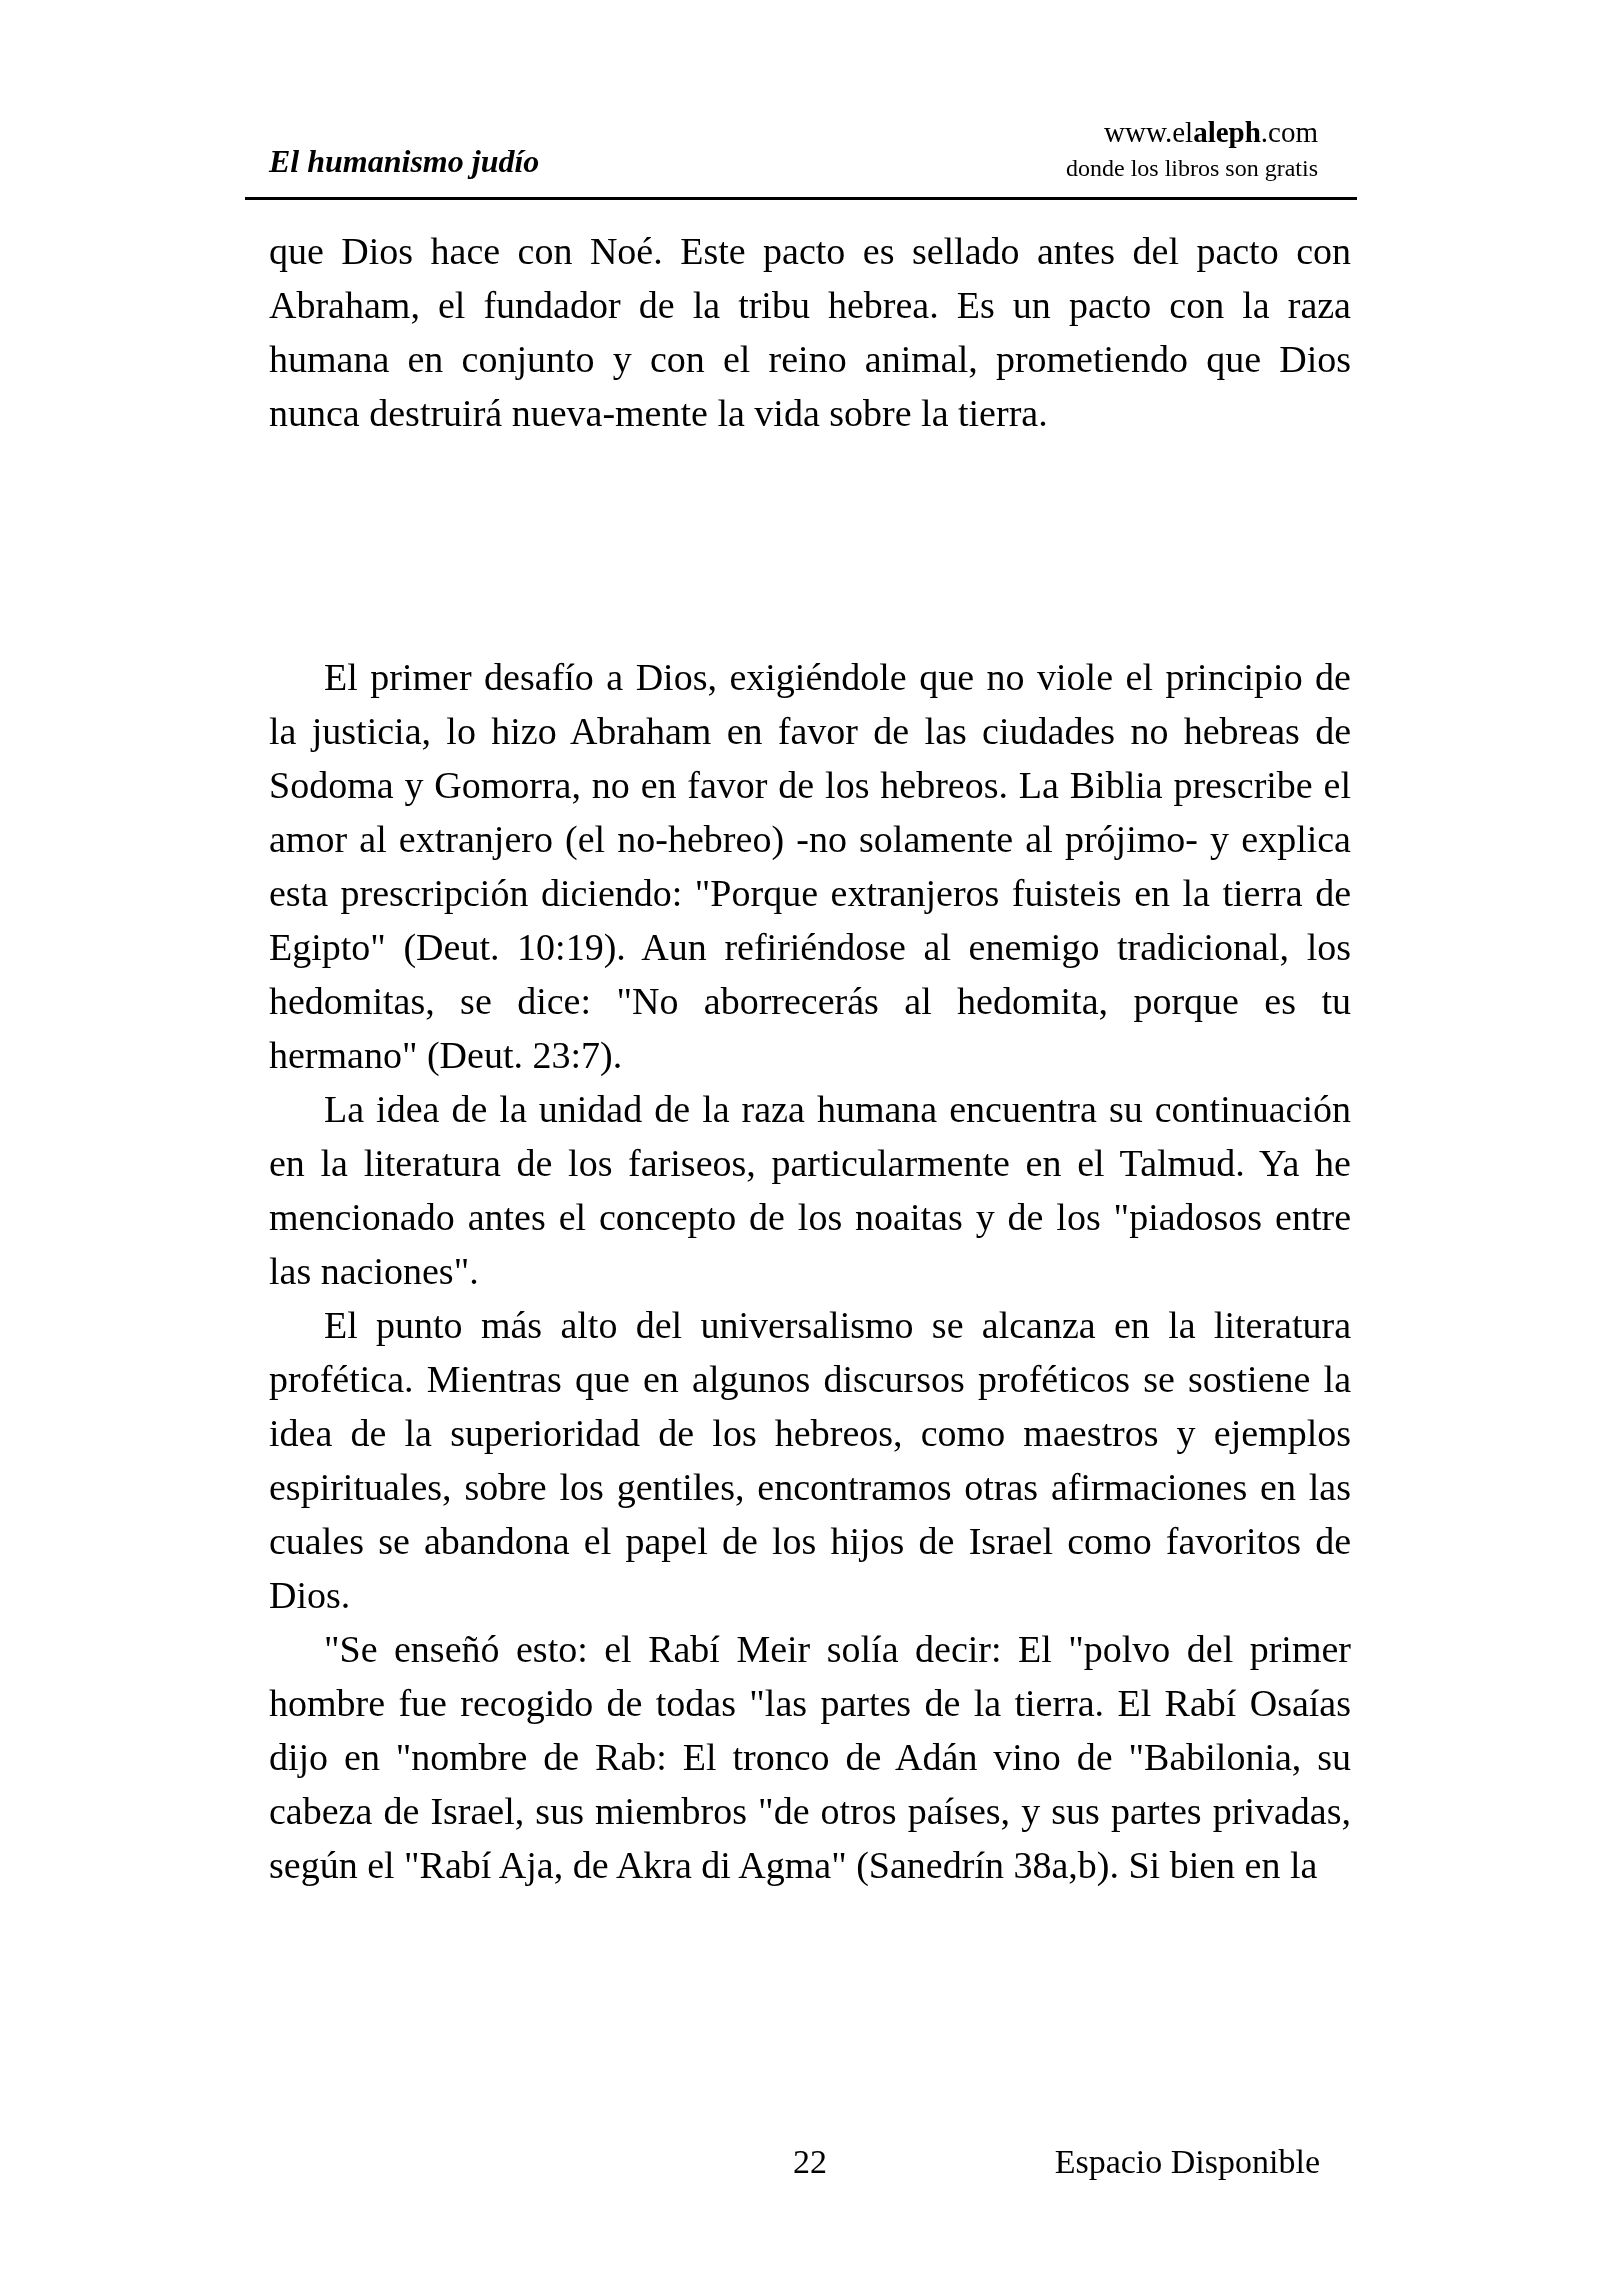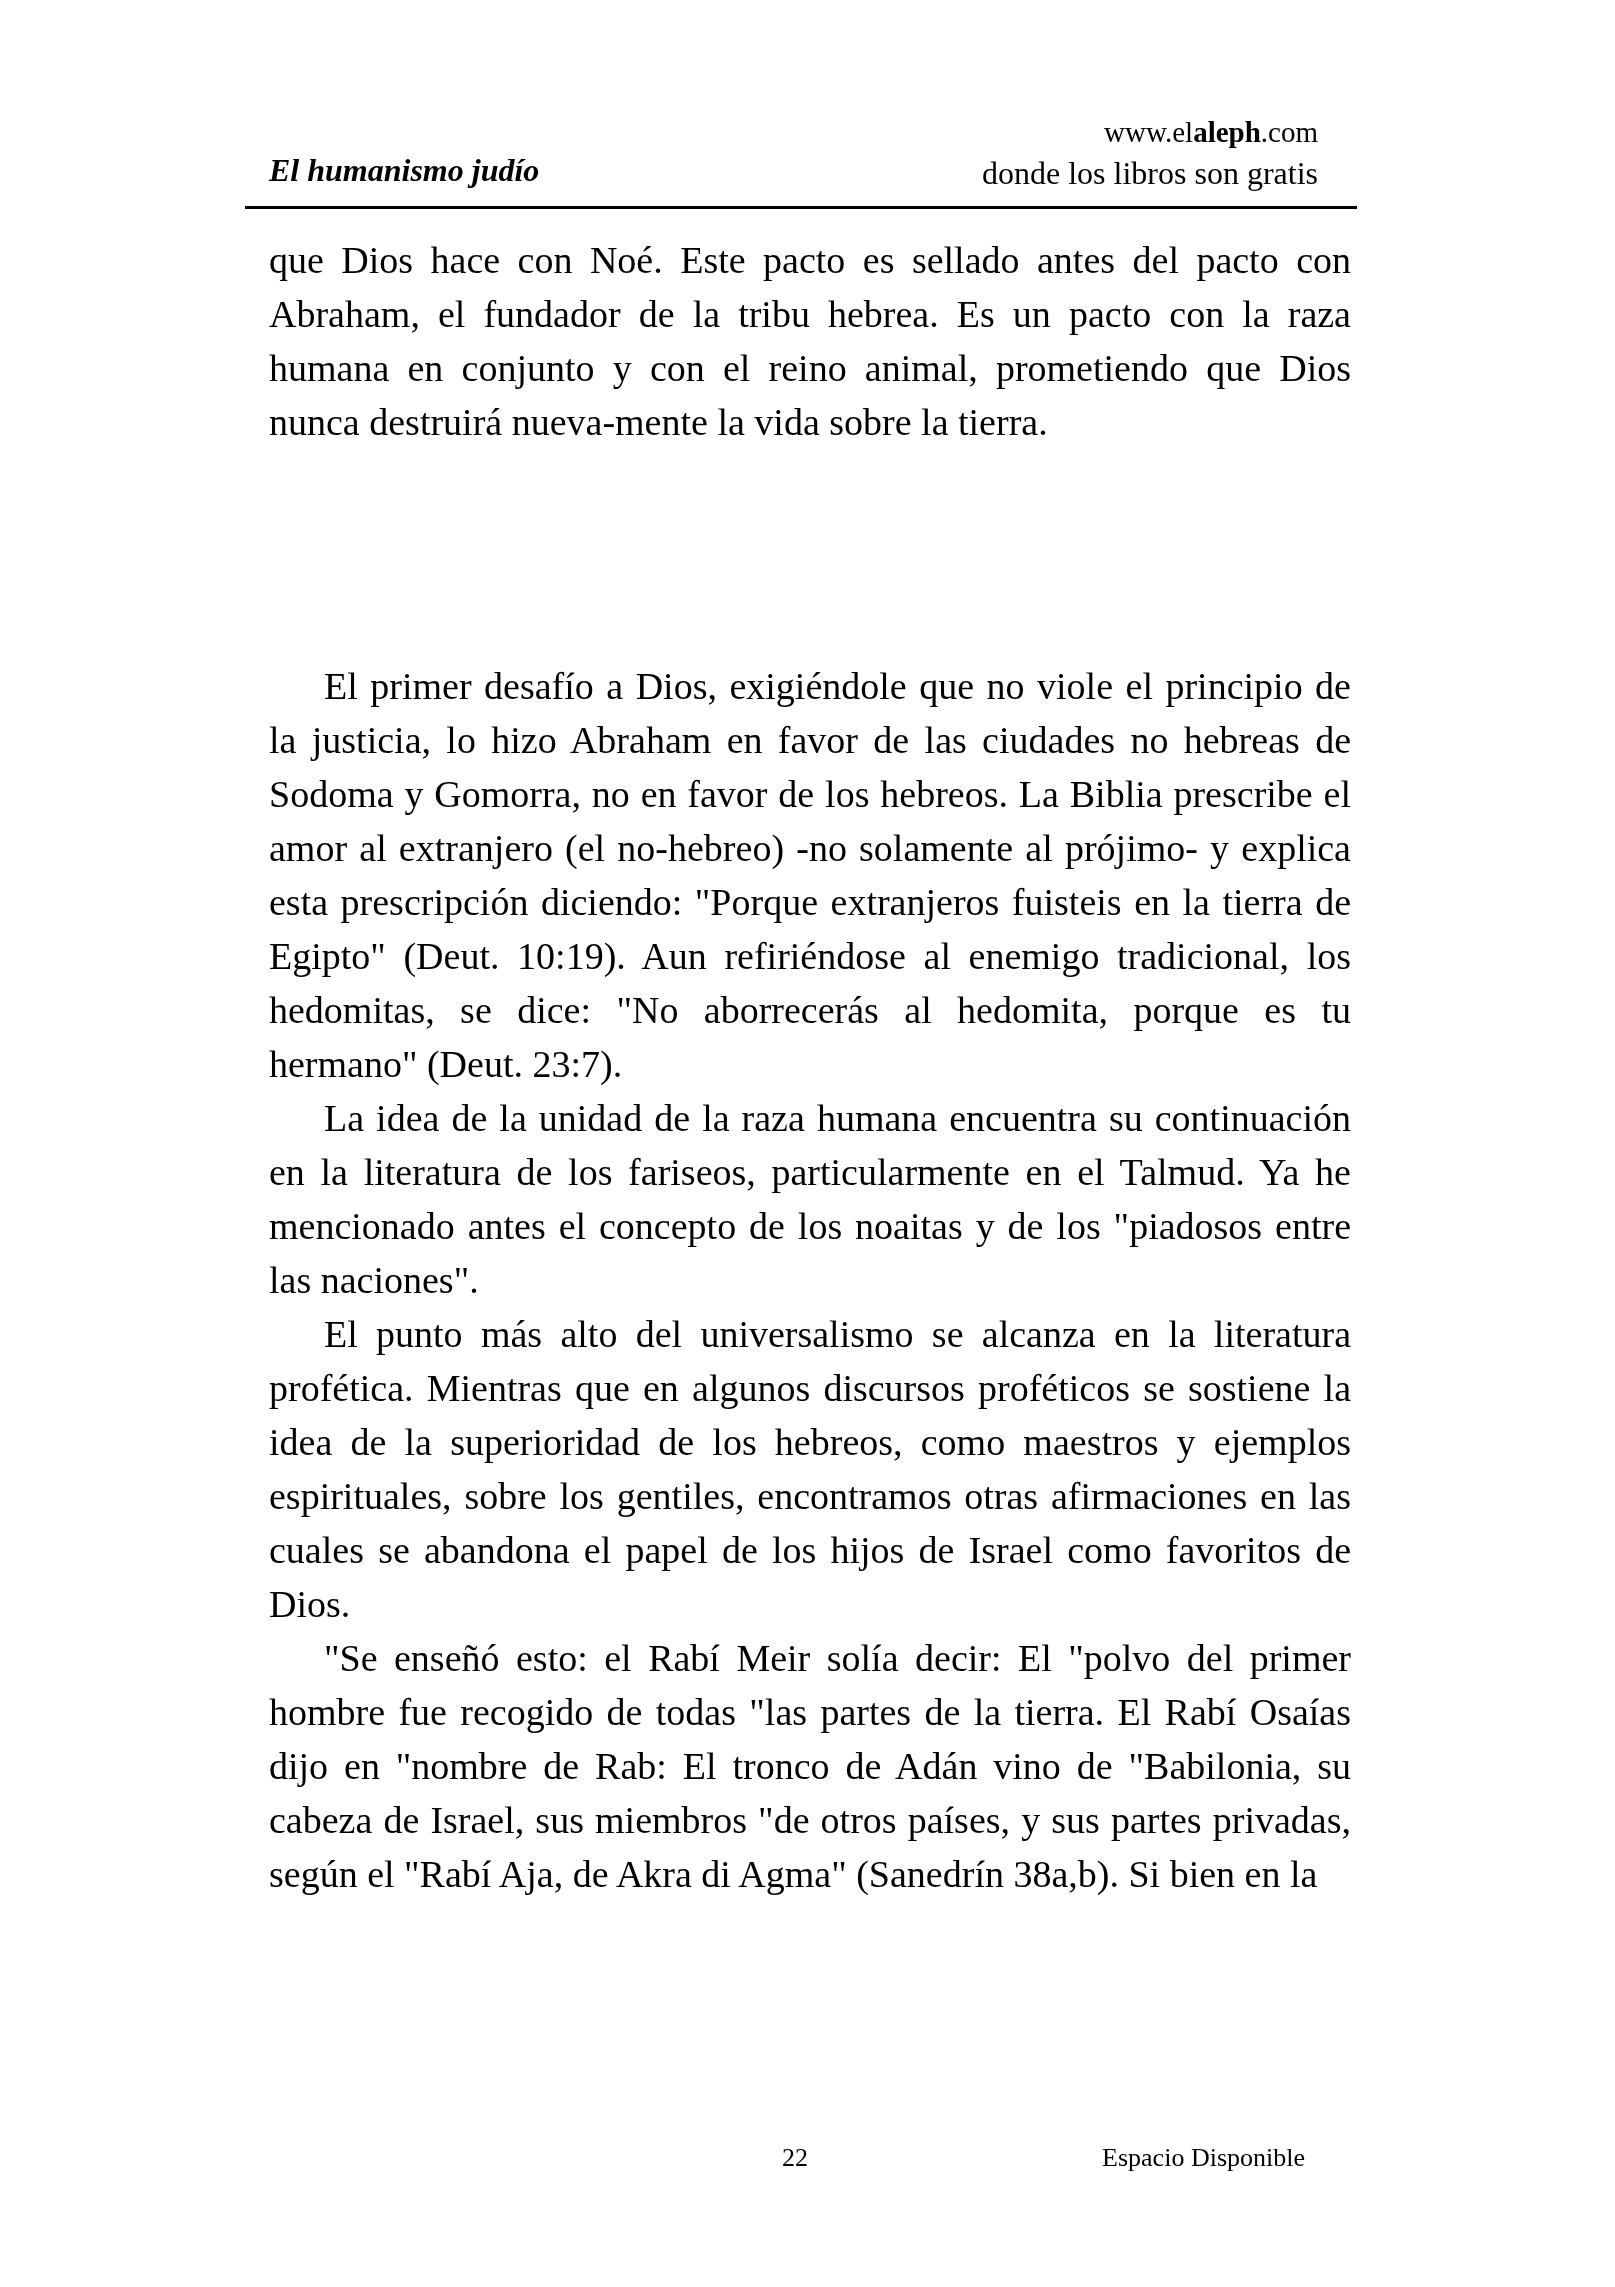--- a/index.html
+++ b/index.html
@@ -38,45 +38,45 @@
   .site-block {
     text-align: right;
     padding-right: 33px;
   }
   .site-url {
     font-size: 29px;
     line-height: 1.15;
   }
   .site-url b { font-weight: bold; }
   .site-tagline {
-    font-size: 32px;
+    font-size: 24px;
     line-height: 1.15;
     margin-top: 5.5px;
   }
   .rule {
     height: 2.8px;
     background: #000000;
     margin-top: 14.8px;
     margin-left: -24px;
     margin-right: -5.5px;
   }
   .body-text {
     margin-top: 24px;
     font-size: 38px;
     line-height: 54px;
     text-align: justify;
   }
   .para { margin: 0; }
   .para.indent { text-indent: 55px; }
   .footer {
     position: absolute;
-    left: 254px;
+    left: 269px;
     width: 1082px;
     top: 2143px;
-    font-size: 26px;
+    font-size: 34px;
     height: 55px;
   }
   .page-number {
     position: absolute;
     left: 50%;
     transform: translateX(-50%);
   }
   .watermark {
     position: absolute;
     right: 31px;

